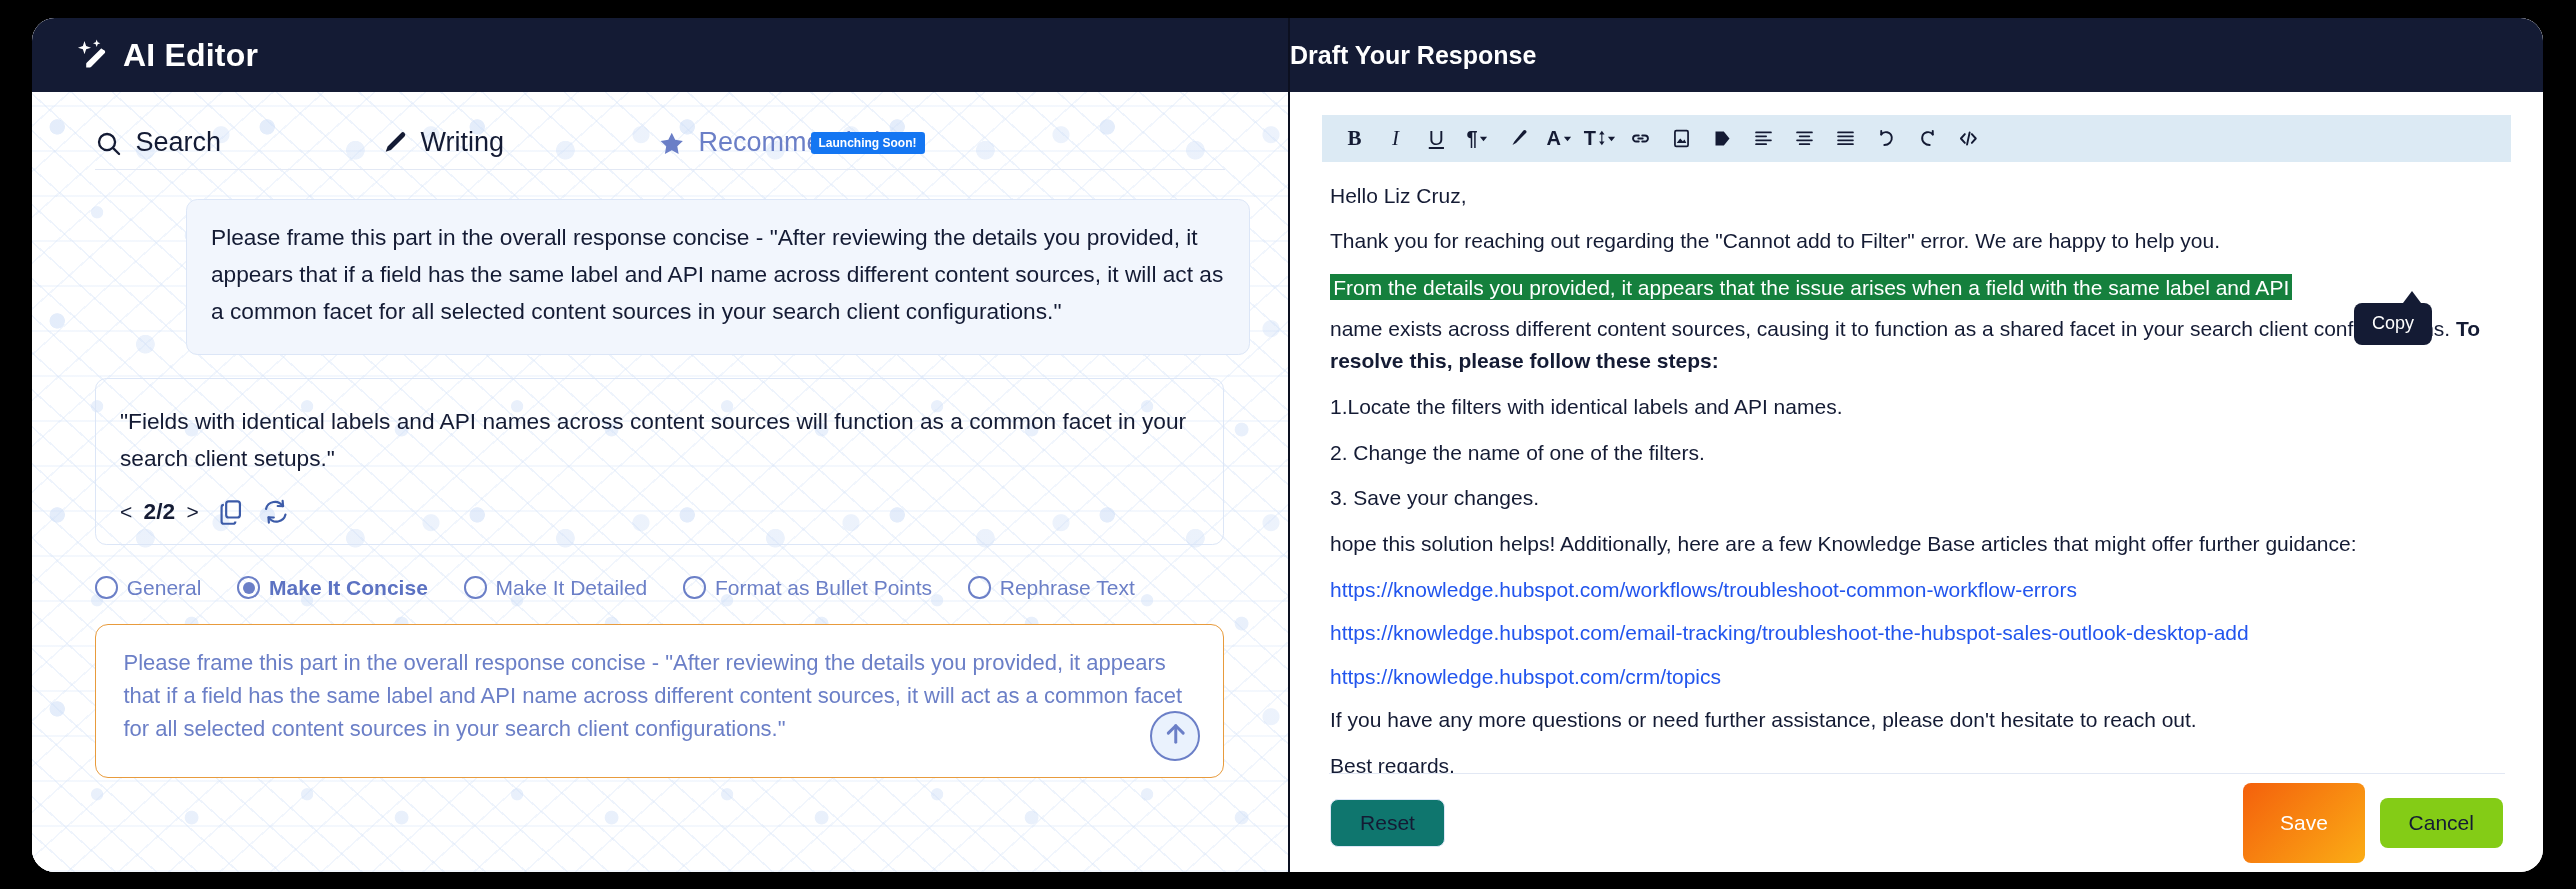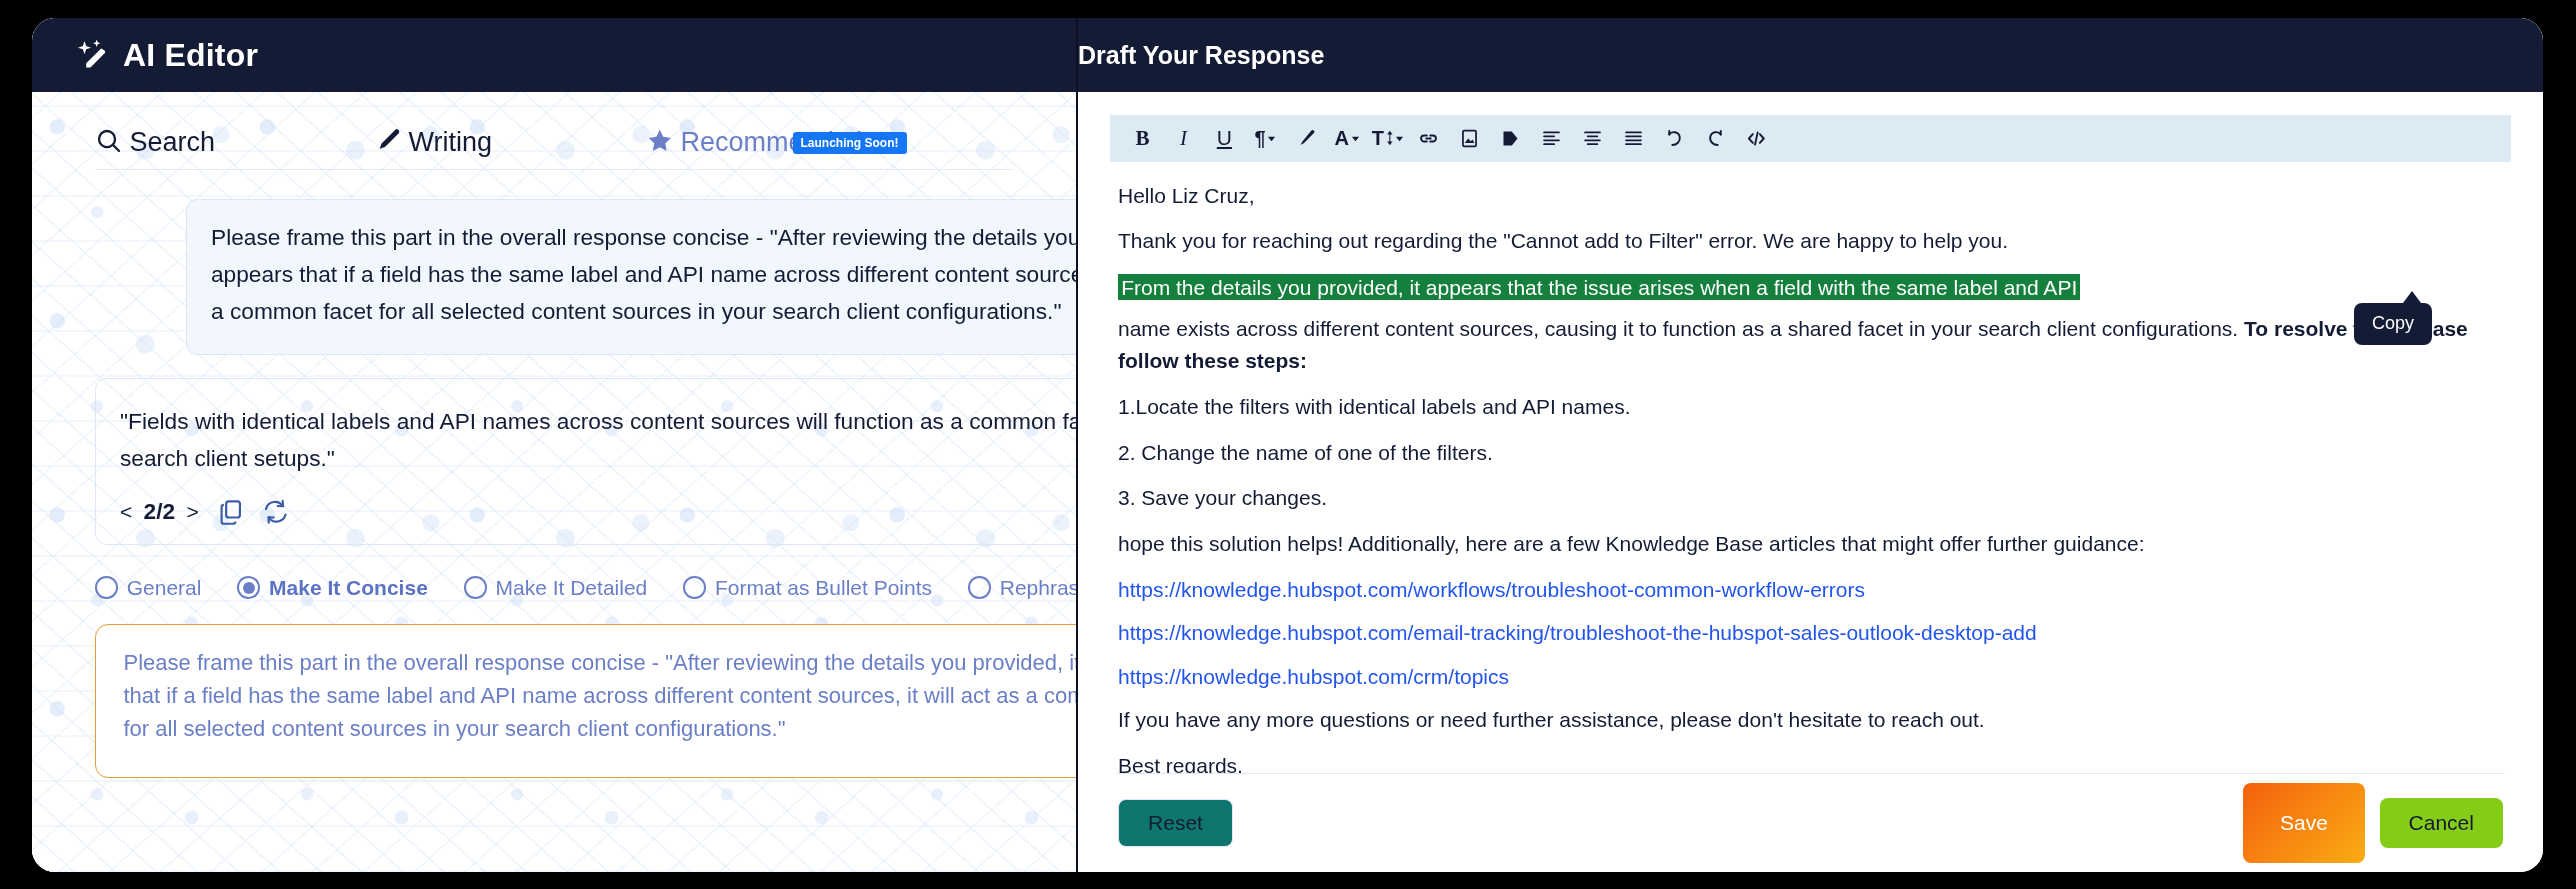--- a/index.html
+++ b/index.html
@@ -19,21 +19,21 @@
     width: 2511px;
     height: 854px;
     border-radius: 22.7px;
     background: #ffffff;
     overflow: hidden;
     display: flex;
   }
 
   
   .left-panel {
-    width: 1044px;
+    width: 1256px;
     height: 100%;
     position: relative;
     background: #ffffff;
     display: flex;
     flex-direction: column;
   }
 
   .left-header {
     height: 74px;
     background: #141B34;
@@ -76,22 +76,22 @@
   
   .tabs {
     display: flex;
     align-items: flex-end;
     height: 78px;
     border-bottom: 1.6px solid #E2E8F4;
     position: relative;
   }
   .tab {
     display: flex;
-    align-items: flex-start;
-    gap: 7px;
+    align-items: flex-end;
+    gap: 13px;
     font-size: 27px;
     font-weight: 500;
     color: #141B34;
     padding-bottom: 11.3px;
     position: relative;
     cursor: pointer;
   }
   .tab-search { margin-right: 159px; }
   .tab-writing { margin-right: 154px; }
   .tab-reco { color: #6B7FC7; font-weight: 400; }

